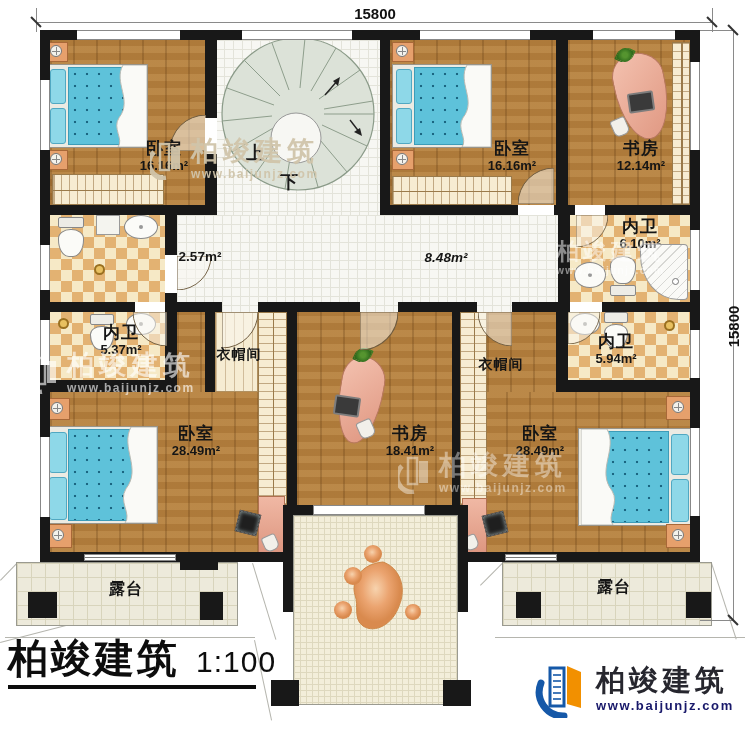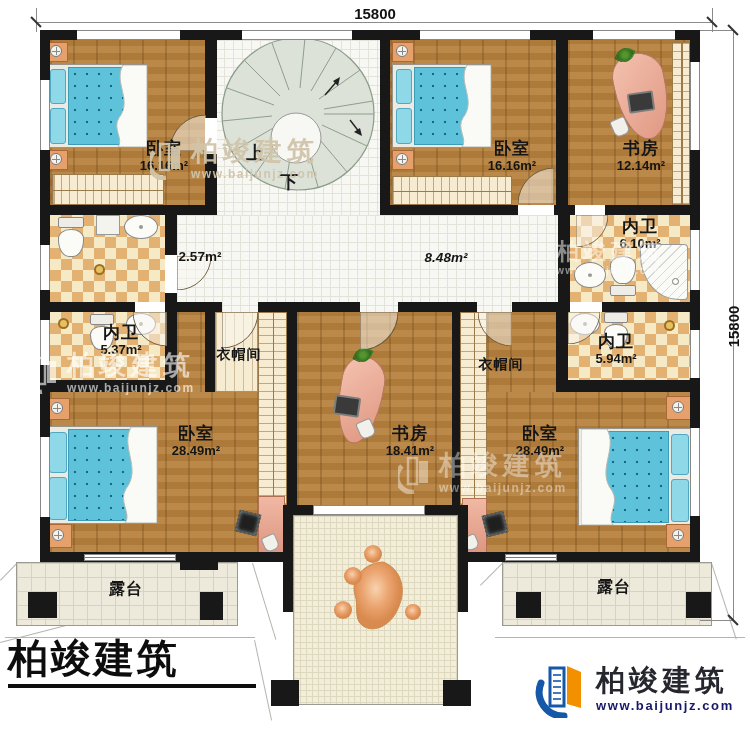--- a/index.html
+++ b/index.html
@@ -466,20 +466,21 @@
   <div class="sheetline" style="left:0px;top:580px;width:23px;transform:rotate(-46deg);"></div>
   <div class="sheetline" style="left:253px;top:563px;width:80px;transform:rotate(73deg);"></div>
   <div class="sheetline" style="left:480px;top:585px;width:31px;transform:rotate(-45deg);"></div>
   <div class="sheetline" style="left:712px;top:563px;width:80px;transform:rotate(72deg);"></div>
   <div class="sheetline" style="left:0px;top:642px;width:85px;transform:rotate(-14.5deg);"></div>
   <div class="sheetline" style="left:255px;top:640px;width:82px;transform:rotate(78deg);"></div>
 
   <div class="abs" style="left:8px;top:638px;width:280px;z-index:50;">
     <div class="ttl-row">
       <span class="ttl">柏竣建筑</span>
+      <span class="tscale">1:100</span>
     </div>
     <div class="tline" style="width:248px;"></div>
 
   </div>
 
   <div class="abs" style="left:534px;top:660px;display:flex;align-items:center;gap:8px;z-index:50;">
     <svg width="54" height="58" viewBox="0 0 54 58">
       <path d="M30,56 A24,24 0 0 1 7,23" stroke="#1558a8" stroke-width="7" fill="none" stroke-linecap="round"></path>
       <rect x="16" y="8" width="14" height="38" fill="#fff" stroke="#1558a8" stroke-width="3"></rect>
       <g stroke="#1558a8" stroke-width="1.6">

